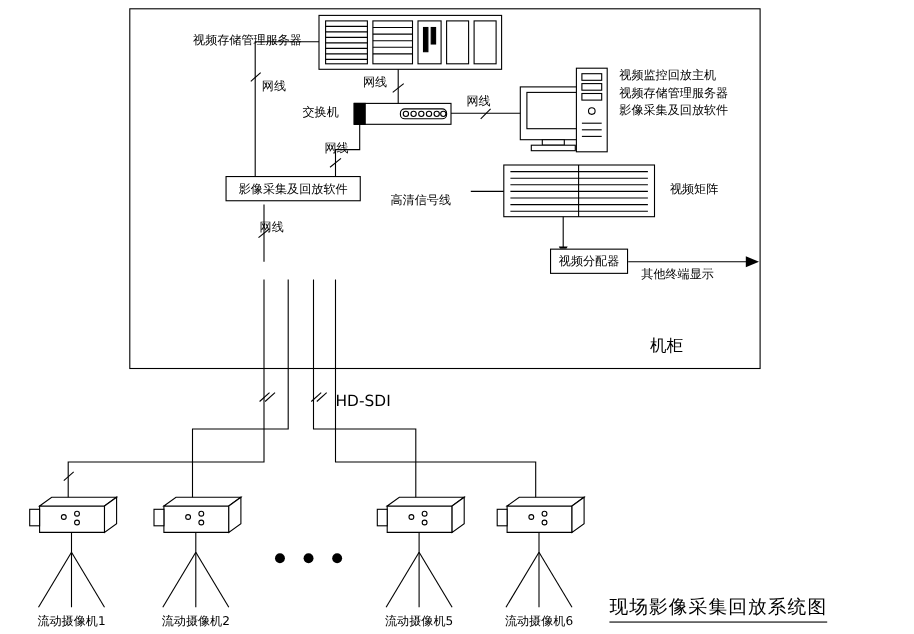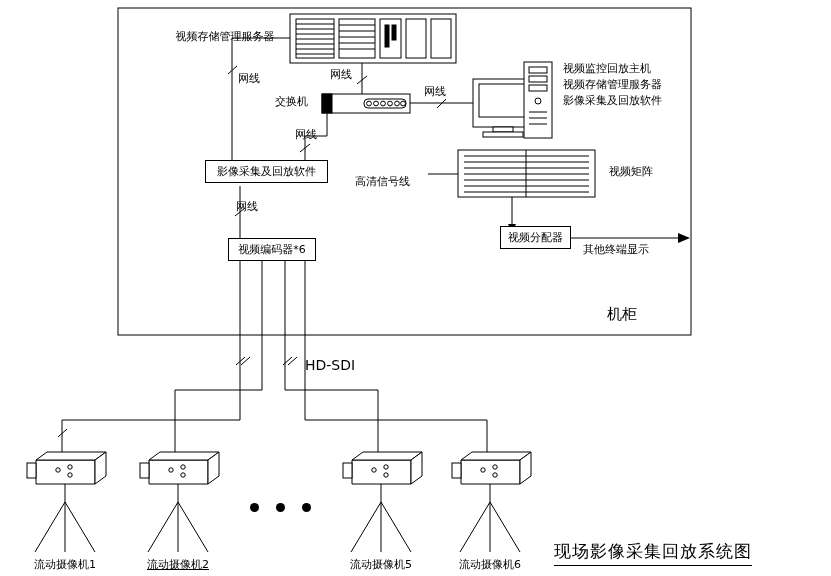--- a/index.html
+++ b/index.html
@@ -45,21 +45,20 @@
     white-space: nowrap;
     letter-spacing: 1px;
     border-bottom: 1.5px solid #000;
     padding-bottom: 2px;
   }
   .cabinet-lbl {
     position: absolute;
     font-size: 15px;
     color: #000;
     white-space: nowrap;
-    margin-left: 16px;
   }
   .boxlbl {
     position: absolute;
     font-size: 11px;
     color: #000;
     white-space: nowrap;
     background: #fff;
     border: 1px solid #000;
     padding: 3px 5px;
     box-sizing: border-box;
@@ -255,38 +254,37 @@
   <div class="lbl" style="left:563px; top:94px;">影像采集及回放软件</div>
 
   <div class="boxlbl" style="left:205px; top:160px; width:123px;">影像采集及回放软件</div>
 
   <div class="lbl" style="left:609px; top:165px;">视频矩阵</div>
 
   <div class="boxlbl" style="left:500px; top:226px; width:71px;">视频分配器</div>
 
   <div class="lbl" style="left:583px; top:219px;margin-top:24px;">其他终端显示</div>
 
-  <div class="boxlbl" style="left:228px; top:238px; width:88px;">视频编码器*6</div>
 
   <div class="lbl" style="left:238px; top:72px;">网线</div>
   <div class="lbl" style="left:330px; top:68px;">网线</div>
   <div class="lbl" style="left:424px; top:85px;">网线</div>
   <div class="lbl" style="left:295px; top:128px;">网线</div>
   <div class="lbl" style="left:236px; top:200px;">网线</div>
   <div class="lbl" style="left:355px; top:175px;">高清信号线</div>
   <div class="lbl small" style="left:305px; top:357px;">HD-SDI</div>
 
   <div class="cabinet-lbl" style="left:591px; top:305px;">机柜</div>
 
   <div class="dots" style="left:250px; top:503px;">
     <i></i>
       <i></i>
       <i></i>
   </div>
 
   <div class="lbl ctr" style="left:65px; top:558px;">流动摄像机1</div>
-  <div class="lbl ctr" style="left:178px; top:558px;text-decoration:underline;">流动摄像机2</div>
+  <div class="lbl ctr" style="left:178px; top:558px;">流动摄像机2</div>
   <div class="lbl ctr" style="left:381px; top:558px;">流动摄像机5</div>
   <div class="lbl ctr" style="left:490px; top:558px;">流动摄像机6</div>
 
   <div class="title" style="left:554px; top:540px;">现场影像采集回放系统图</div>
 
 </div>
 
 </body></html>

